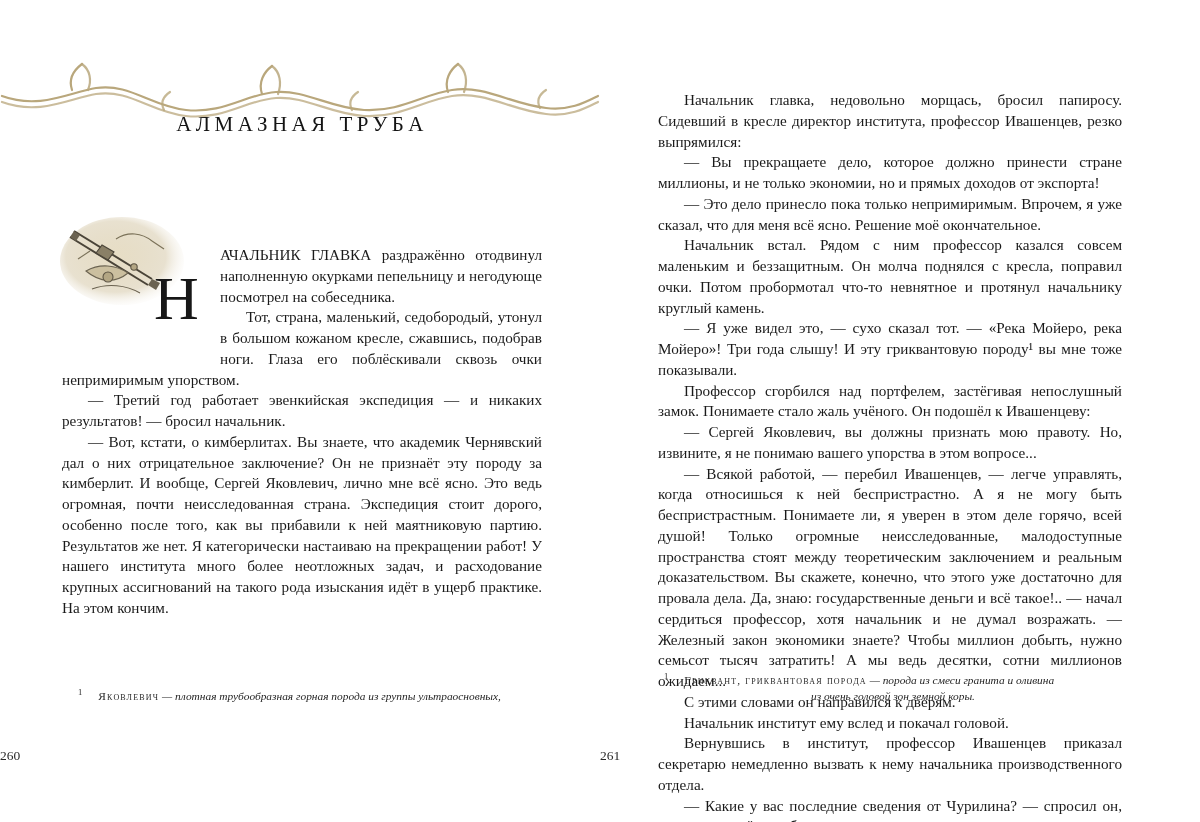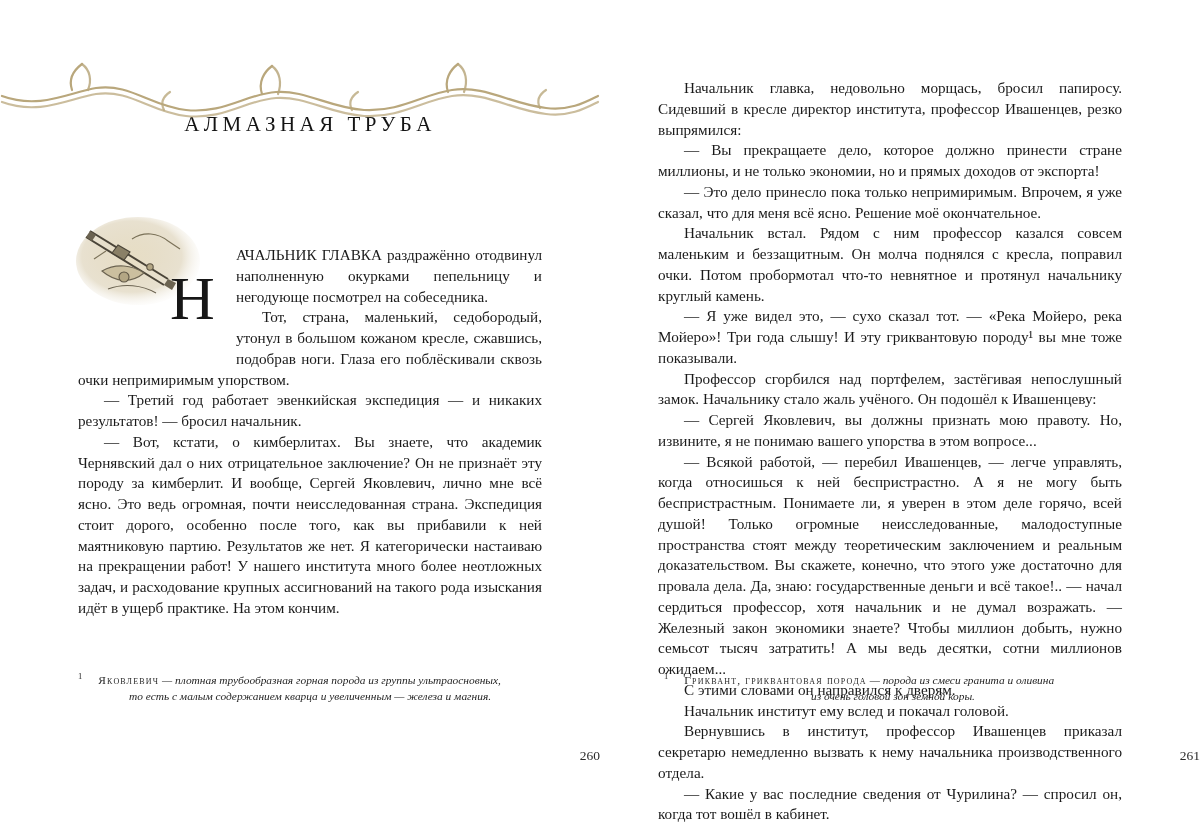--- a/index.html
+++ b/index.html
@@ -19,22 +19,22 @@
     width: 1200px;
     height: 822px;
     display: flex;
   }
   .page {
     position: relative;
     width: 600px;
     height: 822px;
     box-sizing: border-box;
   }
-  .page-left  { padding: 0 58px 0 78px; }
-  .page-right { padding: 0 78px 0 58px; }
+  .page-left  { padding: 0 58px 0 62px; }
+  .page-right { padding: 12px 78px 0 58px; }
 
   
   .ornament {
     position: absolute;
     top: 58px;
     left: 0;
     width: 600px;
     height: 60px;
     pointer-events: none;
   }
@@ -121,21 +121,21 @@
     text-align: center;
     margin-top: 1px;
   }
 
   
   .page-number {
     position: absolute;
     bottom: 58px;
     left: 0;
     width: 600px;
-    text-align: right;
+    text-align: left;
     font-size: 13.5px;
     color: #2a2a2a;
   }
 </style>
 </head>
 <body>
 
 <div class="spread">
 
   <div class="page page-left">
@@ -192,35 +192,34 @@
 
       <p>Тот, страна, маленький, седобородый, утонул в большом кожаном кресле, сжавшись, подобрав ноги. Глаза его поблёскивали сквозь очки непримиримым упорством.</p>
       <p>— Третий год работает эвенкийская экспедиция — и никаких результатов! — бросил начальник.</p>
       <p>— Вот, кстати, о кимберлитах. Вы знаете, что академик Чернявский дал о них отрицательное заключение? Он не признаёт эту породу за кимберлит. И вообще, Сергей Яковлевич, лично мне всё ясно. Это ведь огромная, почти неисследованная страна. Экспедиция стоит дорого, особенно после того, как вы прибавили к ней маятниковую партию. Результатов же нет. Я категорически настаиваю на прекращении работ! У нашего института много более неотложных задач, и расходование крупных ассигнований на такого рода изыскания идёт в ущерб практике. На этом кончим.</p>
     </div>
 
     <div class="footnote">
       <span class="fn-marker">1</span><span class="fn-term">Яковлевич</span>
       <span class="fn-body">—</span>
       <span class="fn-body">плотная трубообразная горная порода из группы ультраосновных,</span>
-      <span class="footnote-line2 fn-body">то есть с малым содержанием кварца и увеличенным — железа и магния.</span>
     </div>
 
     <div class="page-number">260</div>
   </div>
 
   <div class="page page-right">
 
     <div class="body-block">
       <p>Начальник главка, недовольно морщась, бросил папиросу. Сидевший в кресле директор института, профессор Ивашенцев, резко выпрямился:</p>
       <p>— Вы прекращаете дело, которое должно принести стране миллионы, и не только экономии, но и прямых доходов от экспорта!</p>
       <p>— Это дело принесло пока только непримиримым. Впрочем, я уже сказал, что для меня всё ясно. Решение моё окончательное.</p>
       <p>Начальник встал. Рядом с ним профессор казался совсем маленьким и беззащитным. Он молча поднялся с кресла, поправил очки. Потом пробормотал что-то невнятное и протянул начальнику круглый камень.</p>
       <p>— Я уже видел это, — сухо сказал тот. — «Река Мойеро, река Мойеро»! Три года слышу! И эту гриквантовую породу¹ вы мне тоже показывали.</p>
-      <p>Профессор сгорбился над портфелем, застёгивая непослушный замок. Начальнику стало жаль учёного. Он подошёл к Ивашенцеву:</p>
+      <p>Профессор сгорбился над портфелем, застёгивая непослушный замок. Понимаете стало жаль учёного. Он подошёл к Ивашенцеву:</p>
       <p>— Сергей Яковлевич, вы должны признать мою правоту. Но, извините, я не понимаю вашего упорства в этом вопросе...</p>
       <p>— Всякой работой, — перебил Ивашенцев, — легче управлять, когда относишься к ней беспристрастно. А я не могу быть беспристрастным. Понимаете ли, я уверен в этом деле горячо, всей душой! Только огромные неисследованные, малодоступные пространства стоят между теоретическим заключением и реальным доказательством. Вы скажете, конечно, что этого уже достаточно для провала дела. Да, знаю: государственные деньги и всё такое!.. — начал сердиться профессор, хотя начальник и не думал возражать. — Железный закон экономики знаете? Чтобы миллион добыть, нужно семьсот тысяч затратить! А мы ведь десятки, сотни миллионов ожидаем...</p>
       <p>С этими словами он направился к дверям.</p>
       <p>Начальник институт ему вслед и покачал головой.</p>
       <p>Вернувшись в институт, профессор Ивашенцев приказал секретарю немедленно вызвать к нему начальника производственного отдела.</p>
       <p>— Какие у вас последние сведения от Чурилина? — спросил он, когда тот вошёл в кабинет.</p>
 
     </div>
 
     <div class="footnote">

